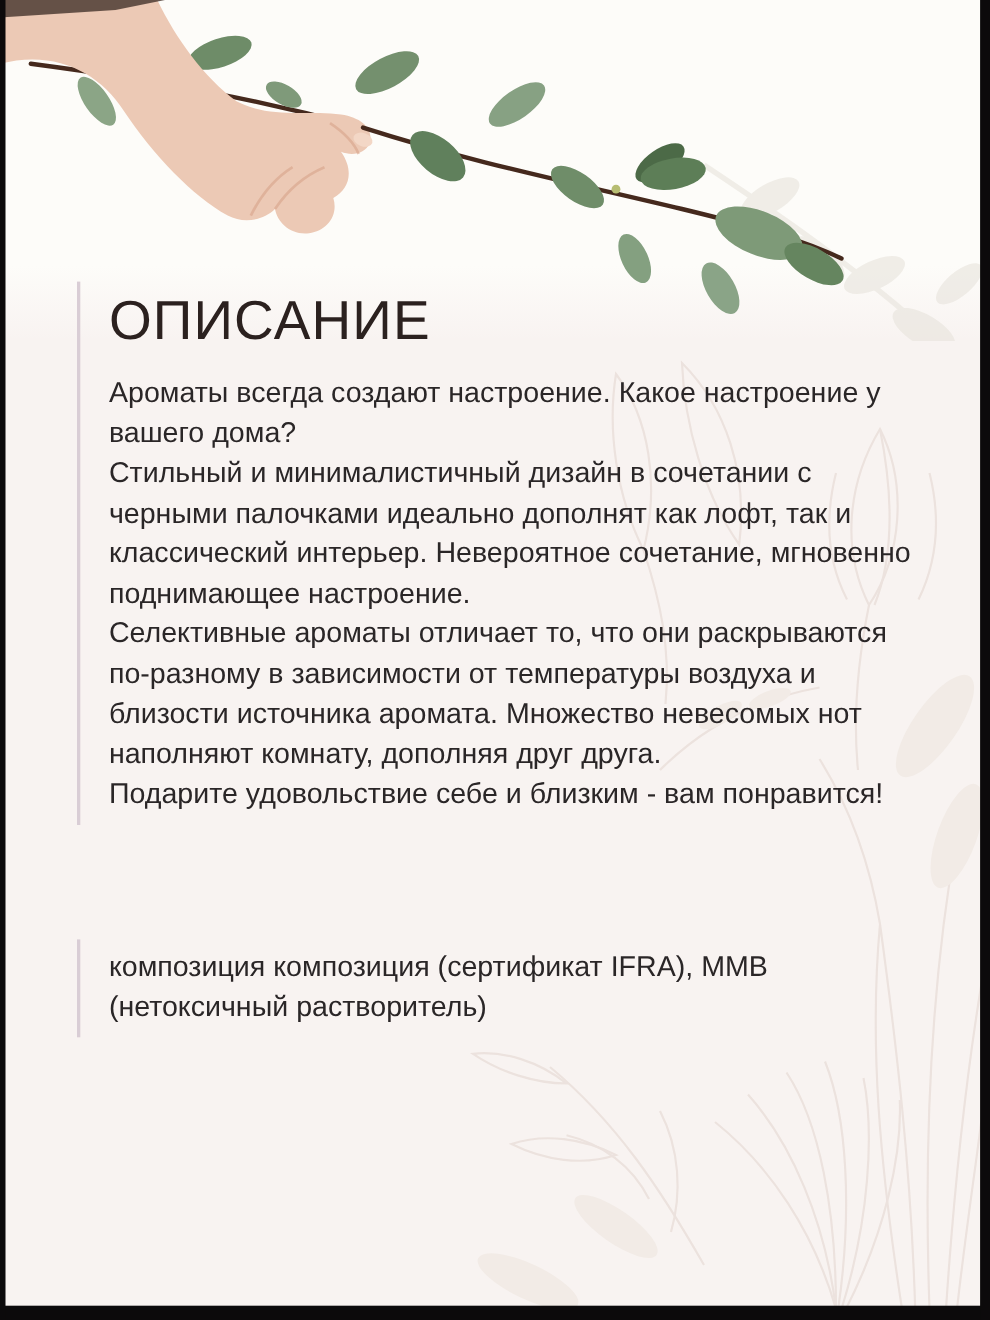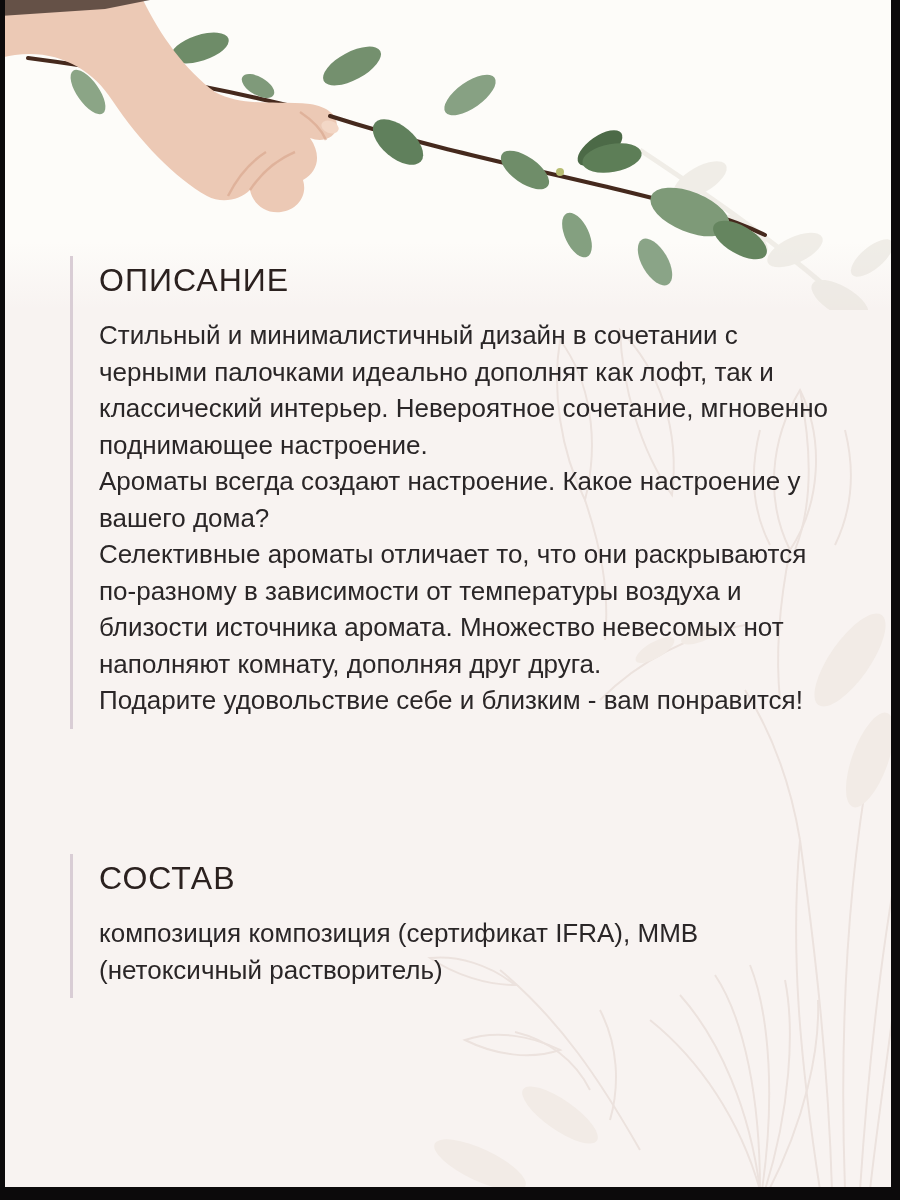--- a/index.html
+++ b/index.html
@@ -31,21 +31,21 @@
   }
   .photo svg{position:absolute;top:0;left:0;}
   .section{
     position:absolute;left:70px;width:745px;z-index:3;
     border-left:3px solid var(--divider);
     padding:6px 0 10px 26px;
   }
   #section-description{top:256px;}
   #section-composition{top:854px;}
   .section-title{
-    font-size:32px;font-weight:400;letter-spacing:1px;
+    font-size:50px;font-weight:400;letter-spacing:1px;
     color:var(--heading);margin:0 0 18px 0;
   }
   .section p{
     margin:0;font-size:26px;line-height:36.5px;color:var(--text);
   }
 </style>
 </head>
 <body>
 
 <div class="page">
@@ -141,25 +141,24 @@
       <ellipse cx="600" cy="148" rx="26" ry="12" transform="rotate(-35 600 148)" fill="#4c6a47"></ellipse>
       <ellipse cx="612" cy="158" rx="30" ry="14" transform="rotate(-10 612 158)" fill="#5d7e57"></ellipse>
       <ellipse cx="690" cy="212" rx="42" ry="20" transform="rotate(22 690 212)" fill="#7e9a78"></ellipse>
       <ellipse cx="655" cy="262" rx="26" ry="13" transform="rotate(60 655 262)" fill="#8aa487"></ellipse>
       <ellipse cx="740" cy="240" rx="30" ry="14" transform="rotate(30 740 240)" fill="#65855f"></ellipse>
     </svg>
   </div>
 
   <section class="section" id="section-description">
     <h2 class="section-title">ОПИСАНИЕ</h2>
+    <p>Ароматы всегда создают настроение. Какое настроение у вашего дома?</p>
     <p>Стильный и минималистичный дизайн в сочетании с черными палочками идеально дополнят как лофт, так и классический интерьер. Невероятное сочетание, мгновенно поднимающее настроение.</p>
-    <p>Ароматы всегда создают настроение. Какое настроение у вашего дома?</p>
     <p>Селективные ароматы отличает то, что они раскрываются по-разному в зависимости от температуры воздуха и близости источника аромата. Множество невесомых нот наполняют комнату, дополняя друг друга.</p>
     <p>Подарите удовольствие себе и близким - вам понравится!</p>
   </section>
 
   <section class="section" id="section-composition">
-    <h2 class="section-title">СОСТАВ</h2>
     <p>композиция композиция (сертификат IFRA), MMB (нетоксичный растворитель)</p>
   </section>
 
   <div class="frame"></div>
 </div>
 
 </body></html>

